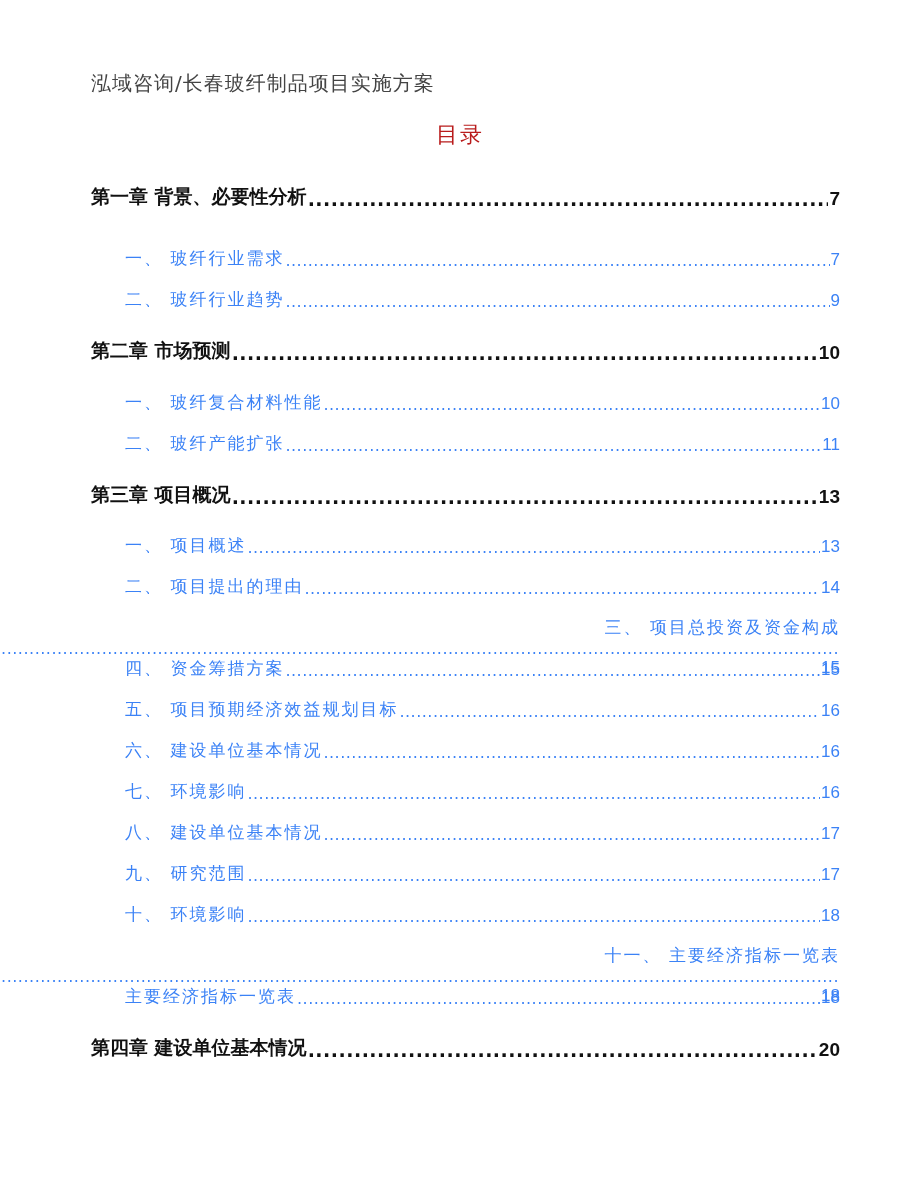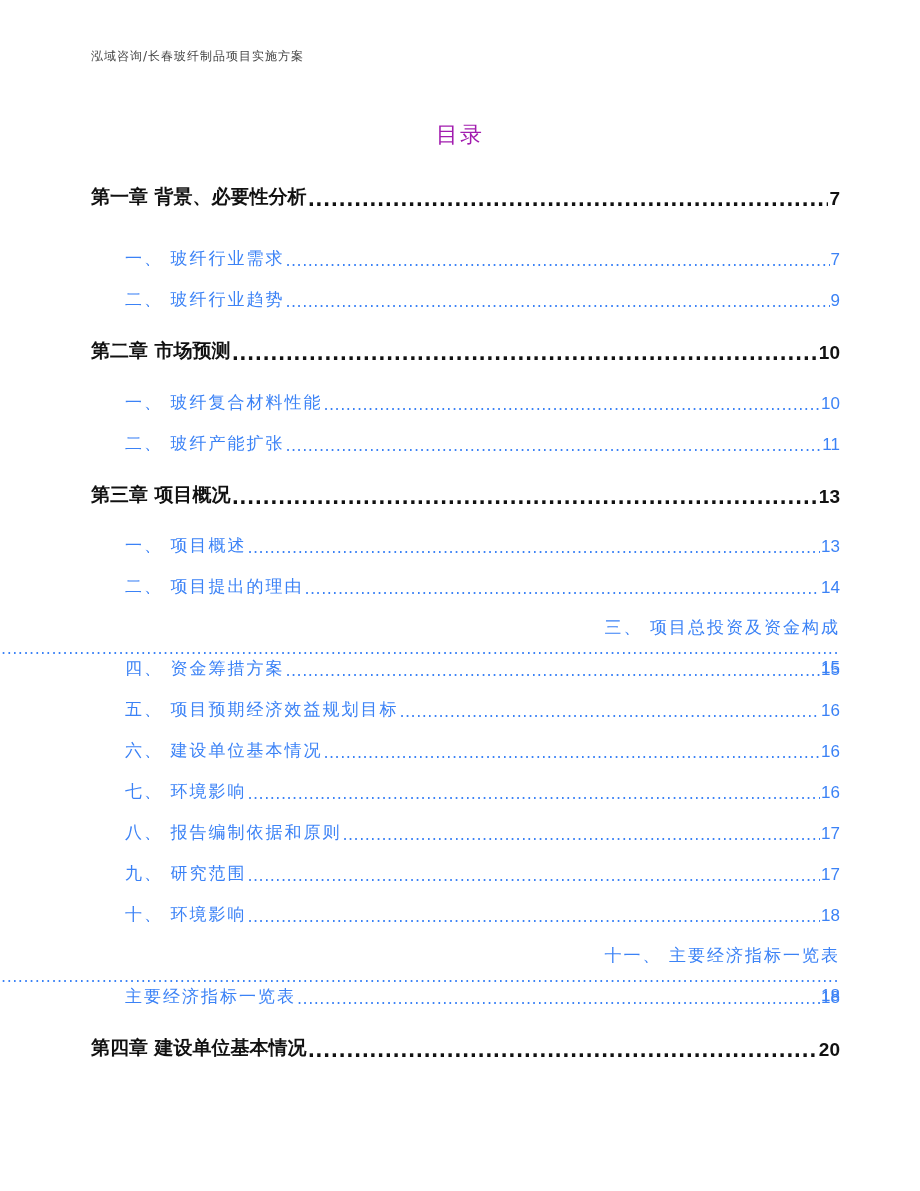--- a/index.html
+++ b/index.html
@@ -1,20 +1,20 @@
 <!DOCTYPE html>
 <html><head>
 <meta charset="utf-8">
 <style>
   html, body { margin: 0; padding: 0; background: #ffffff; }
   body { width: 920px; height: 1191px; position: relative; overflow: hidden;
          font-family: "DejaVu Sans", "Liberation Sans", sans-serif; color: #1a1a1a; }
-  .header { position: absolute; left: 91px; top: 48px; font-size: 12px; color: #444; letter-spacing: 1px; }
+  .header { position: absolute; left: 91px; top: 70px; font-size: 20px; color: #444; letter-spacing: 1px; }
   .title { position: absolute; left: 0; width: 920px; top: 120px; text-align: center;
-           font-size: 22px; color: #a21caf; letter-spacing: 2px; }
+           font-size: 22px; color: #b91c1c; letter-spacing: 2px; }
   .toc { position: absolute; left: 0; top: 0; width: 920px; }
   .entry { position: absolute; display: flex; align-items: flex-end; right: 80px; }
   .entry .label { white-space: nowrap; }
   .entry .dots { flex: 1; overflow: hidden; white-space: nowrap; margin: 0 1px; }
   .entry .dots::before { content: "........................................................................................................................................................................................................................................................"; letter-spacing: 0.5px; }
   .entry .page { white-space: nowrap; font-family: "Liberation Sans", sans-serif; }
   .chapter { left: 91px; font-size: 19px; font-weight: bold; color: #111; }
   .chapter .dots { font-weight: bold; }
   .chapter .page { font-size: 19px; font-weight: bold; }
   .section { left: 125px; font-size: 17px; color: #3b82f6; letter-spacing: 2px; }
@@ -92,21 +92,21 @@
       <span class="label">六、 建设单位基本情况</span>
       <span class="dots"></span>
       <span class="page">16</span>
     </div>
     <div class="entry section" style="top: 780px;">
       <span class="label">七、 环境影响</span>
       <span class="dots"></span>
       <span class="page">16</span>
     </div>
     <div class="entry section" style="top: 821px;">
-      <span class="label">八、 报告编制依据和原则</span>
+      <span class="label">八、 建设单位基本情况</span>
       <span class="dots"></span>
       <span class="page">17</span>
     </div>
     <div class="entry section" style="top: 862px;">
       <span class="label">九、 研究范围</span>
       <span class="dots"></span>
       <span class="page">17</span>
     </div>
     <div class="entry section" style="top: 903px;">
       <span class="label">十、 环境影响</span>

